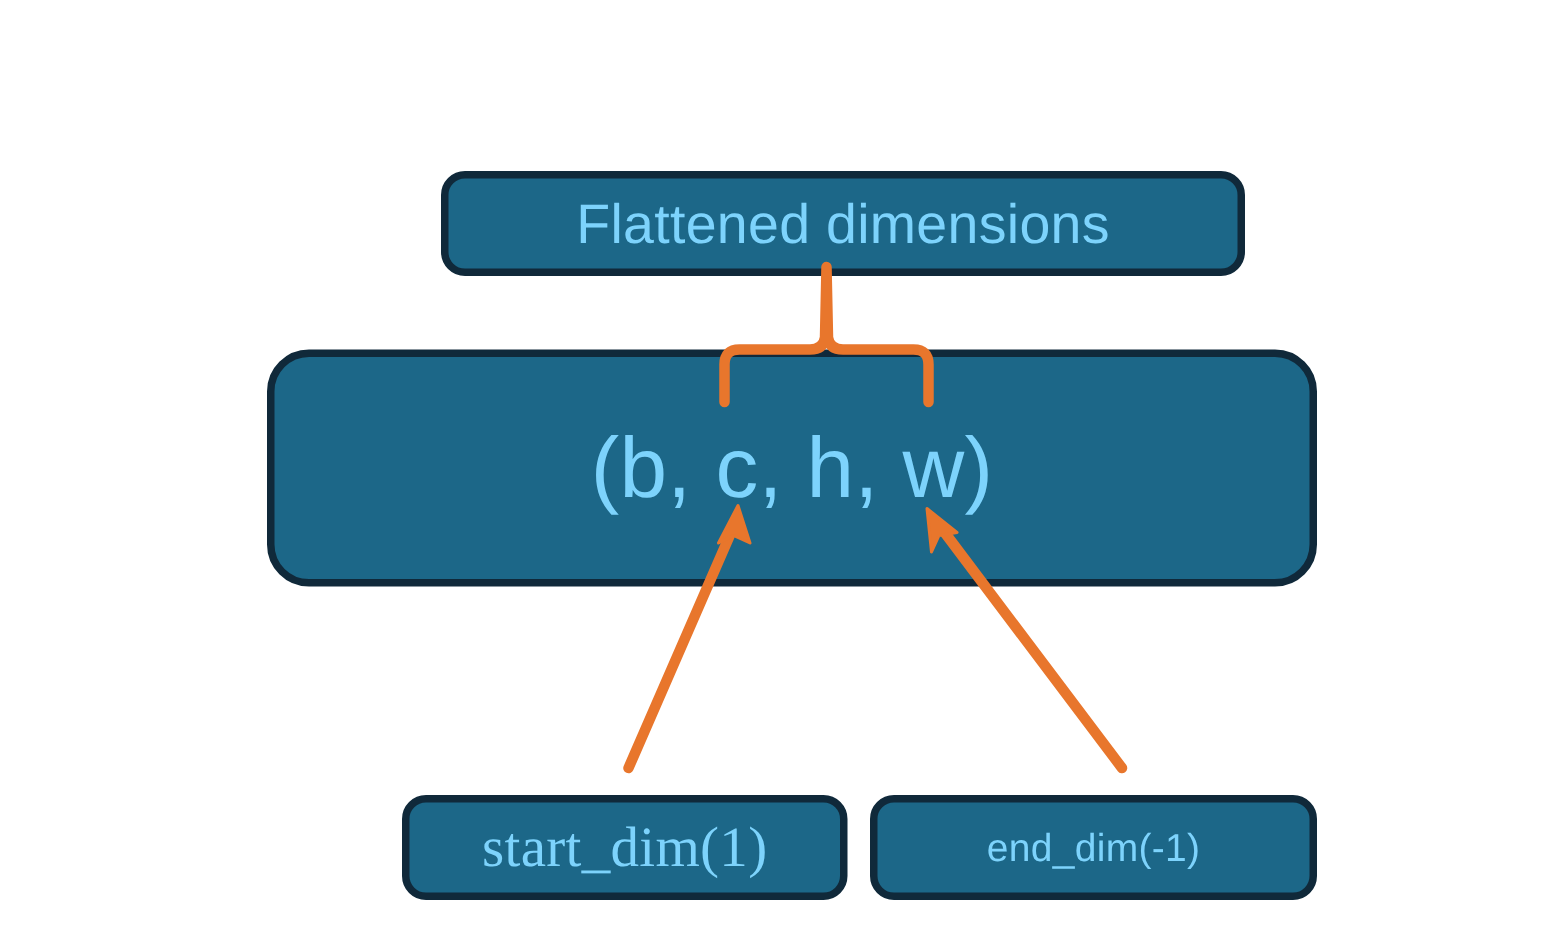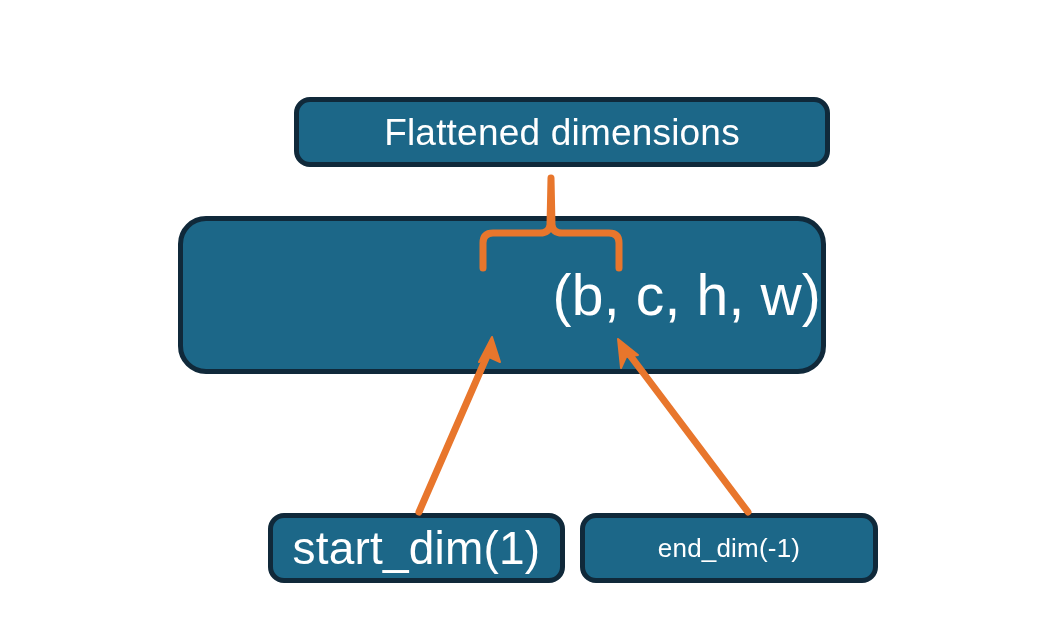--- a/index.html
+++ b/index.html
@@ -19,57 +19,57 @@
   }
   .node {
     position: absolute;
     box-sizing: border-box;
     background: #1C6788;
     border: 5px solid #10293A;
     border-radius: 22px;
     display: flex;
     align-items: center;
     justify-content: center;
-    color: #ffffff;
+    color: #7dd3fc;
     font-weight: 400;
     letter-spacing: 0.2px;
     z-index: 2;
+    margin-top: 17px;
   }
   .node-label {
     display: block;
     white-space: nowrap;
     line-height: 1;
   }
   #node-flattened {
     left: 294px;
     top: 97px;
     width: 536px;
     height: 70px;
     border-radius: 16px;
   }
   #node-flattened .node-label { font-size: 37px; }
 
   #node-shape {
     left: 178px;
     top: 216px;
-    width: 648px;
+    width: 700px;
     height: 158px;
     border-radius: 28px;
-    justify-content: flex-end;
   }
   #node-shape .node-label { font-size: 57px; }
 
   #node-start-dim {
     left: 268px;
     top: 513px;
     width: 297px;
     height: 70px;
     border-radius: 16px;
   }
-  #node-start-dim .node-label { font-size: 46px; }
+  #node-start-dim .node-label { font-size: 38px; font-family: Liberation Serif, serif; }
 
   #node-end-dim {
     left: 580px;
     top: 513px;
     width: 298px;
     height: 70px;
     border-radius: 16px;
   }
   #node-end-dim .node-label { font-size: 26px; }
 

